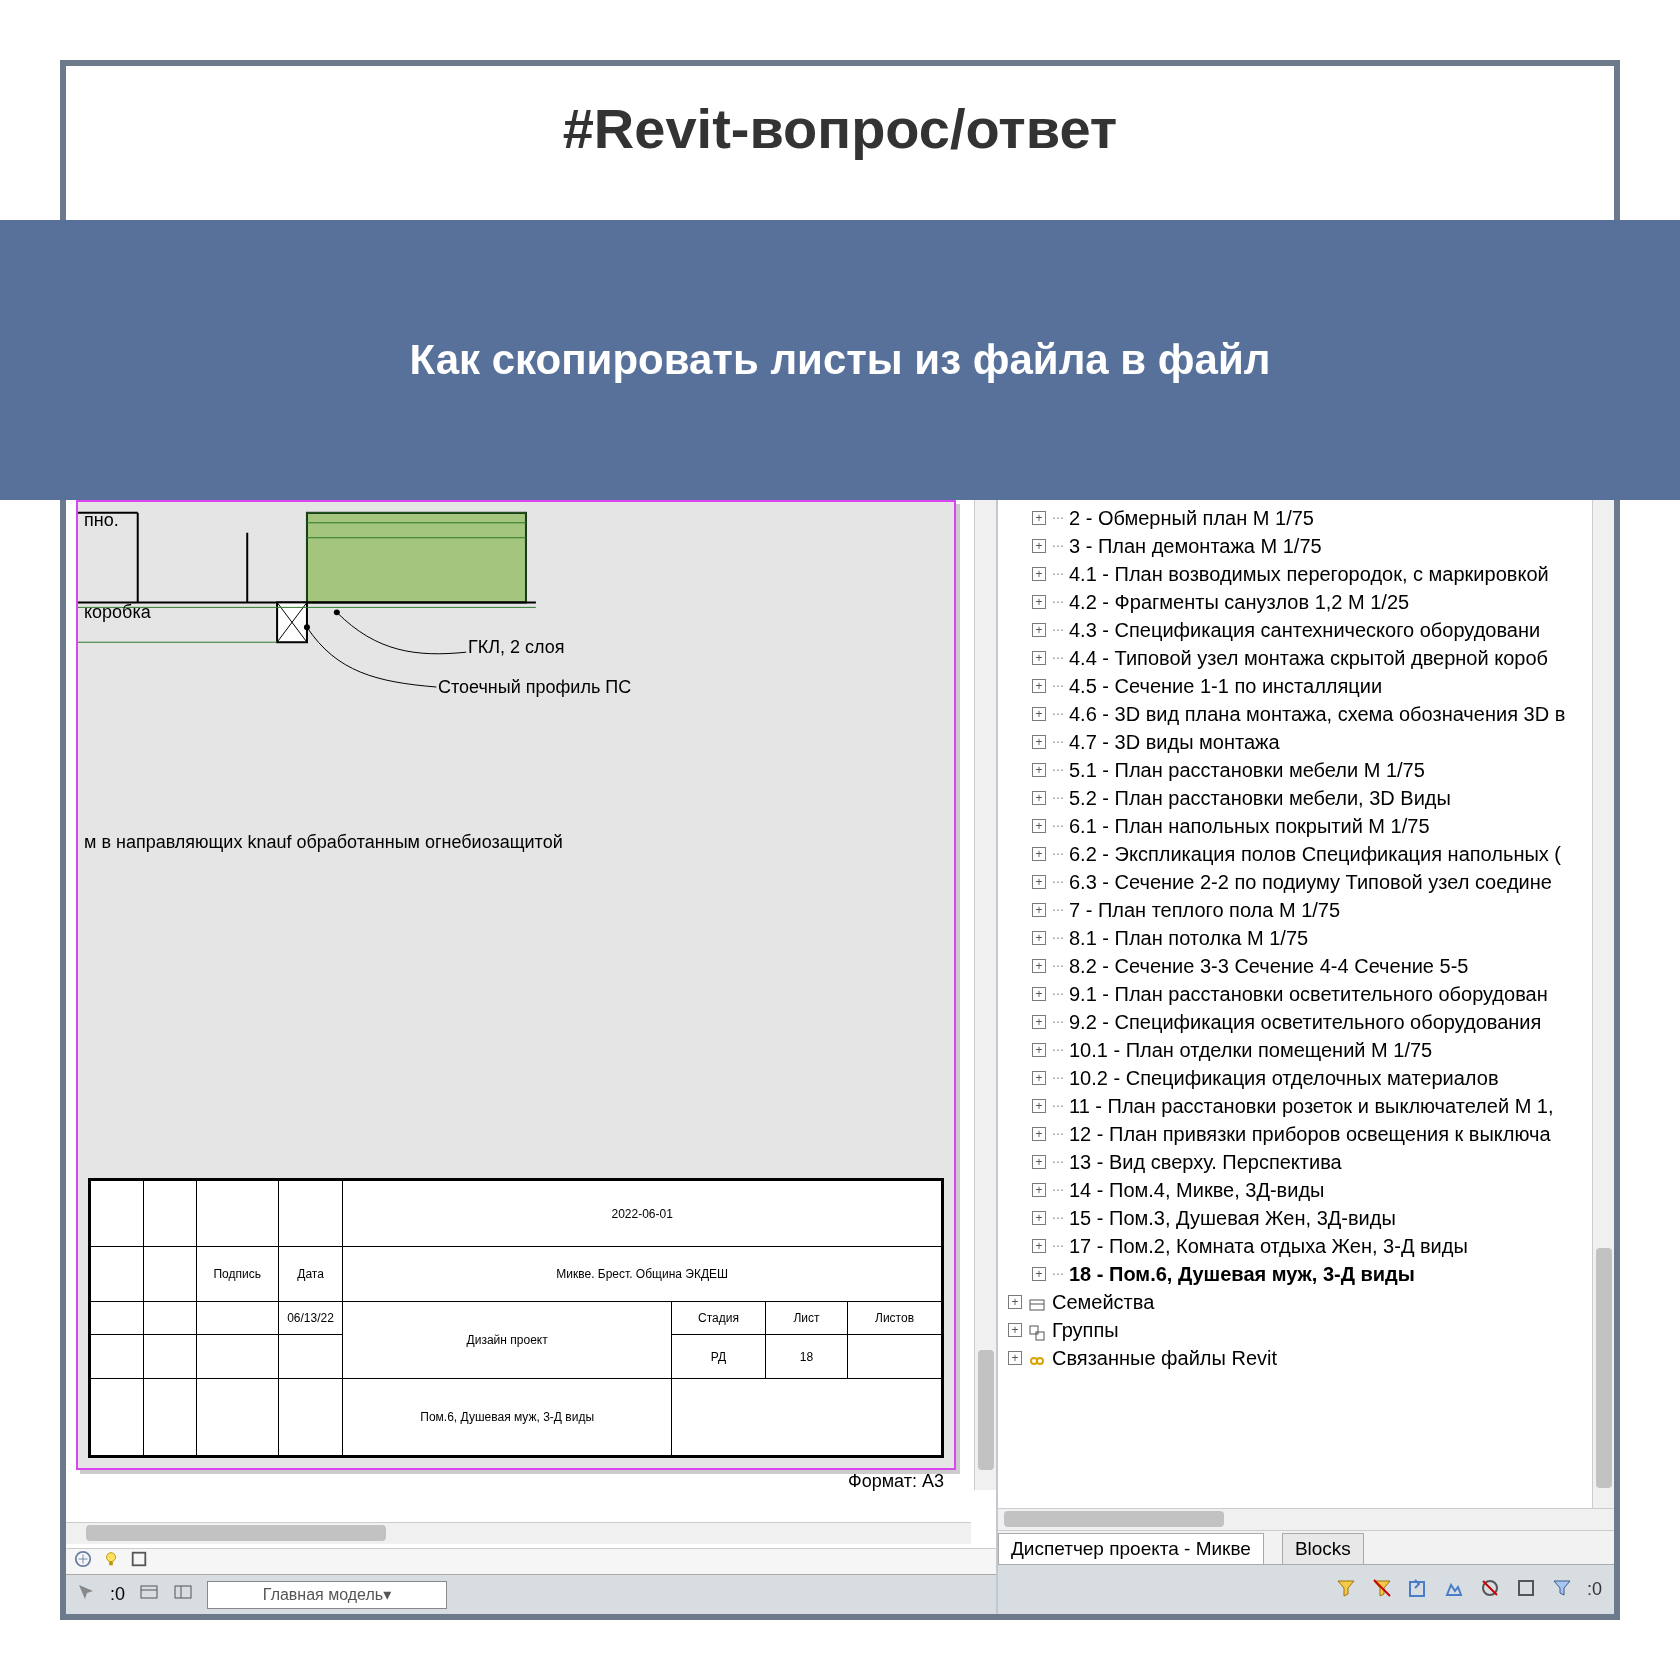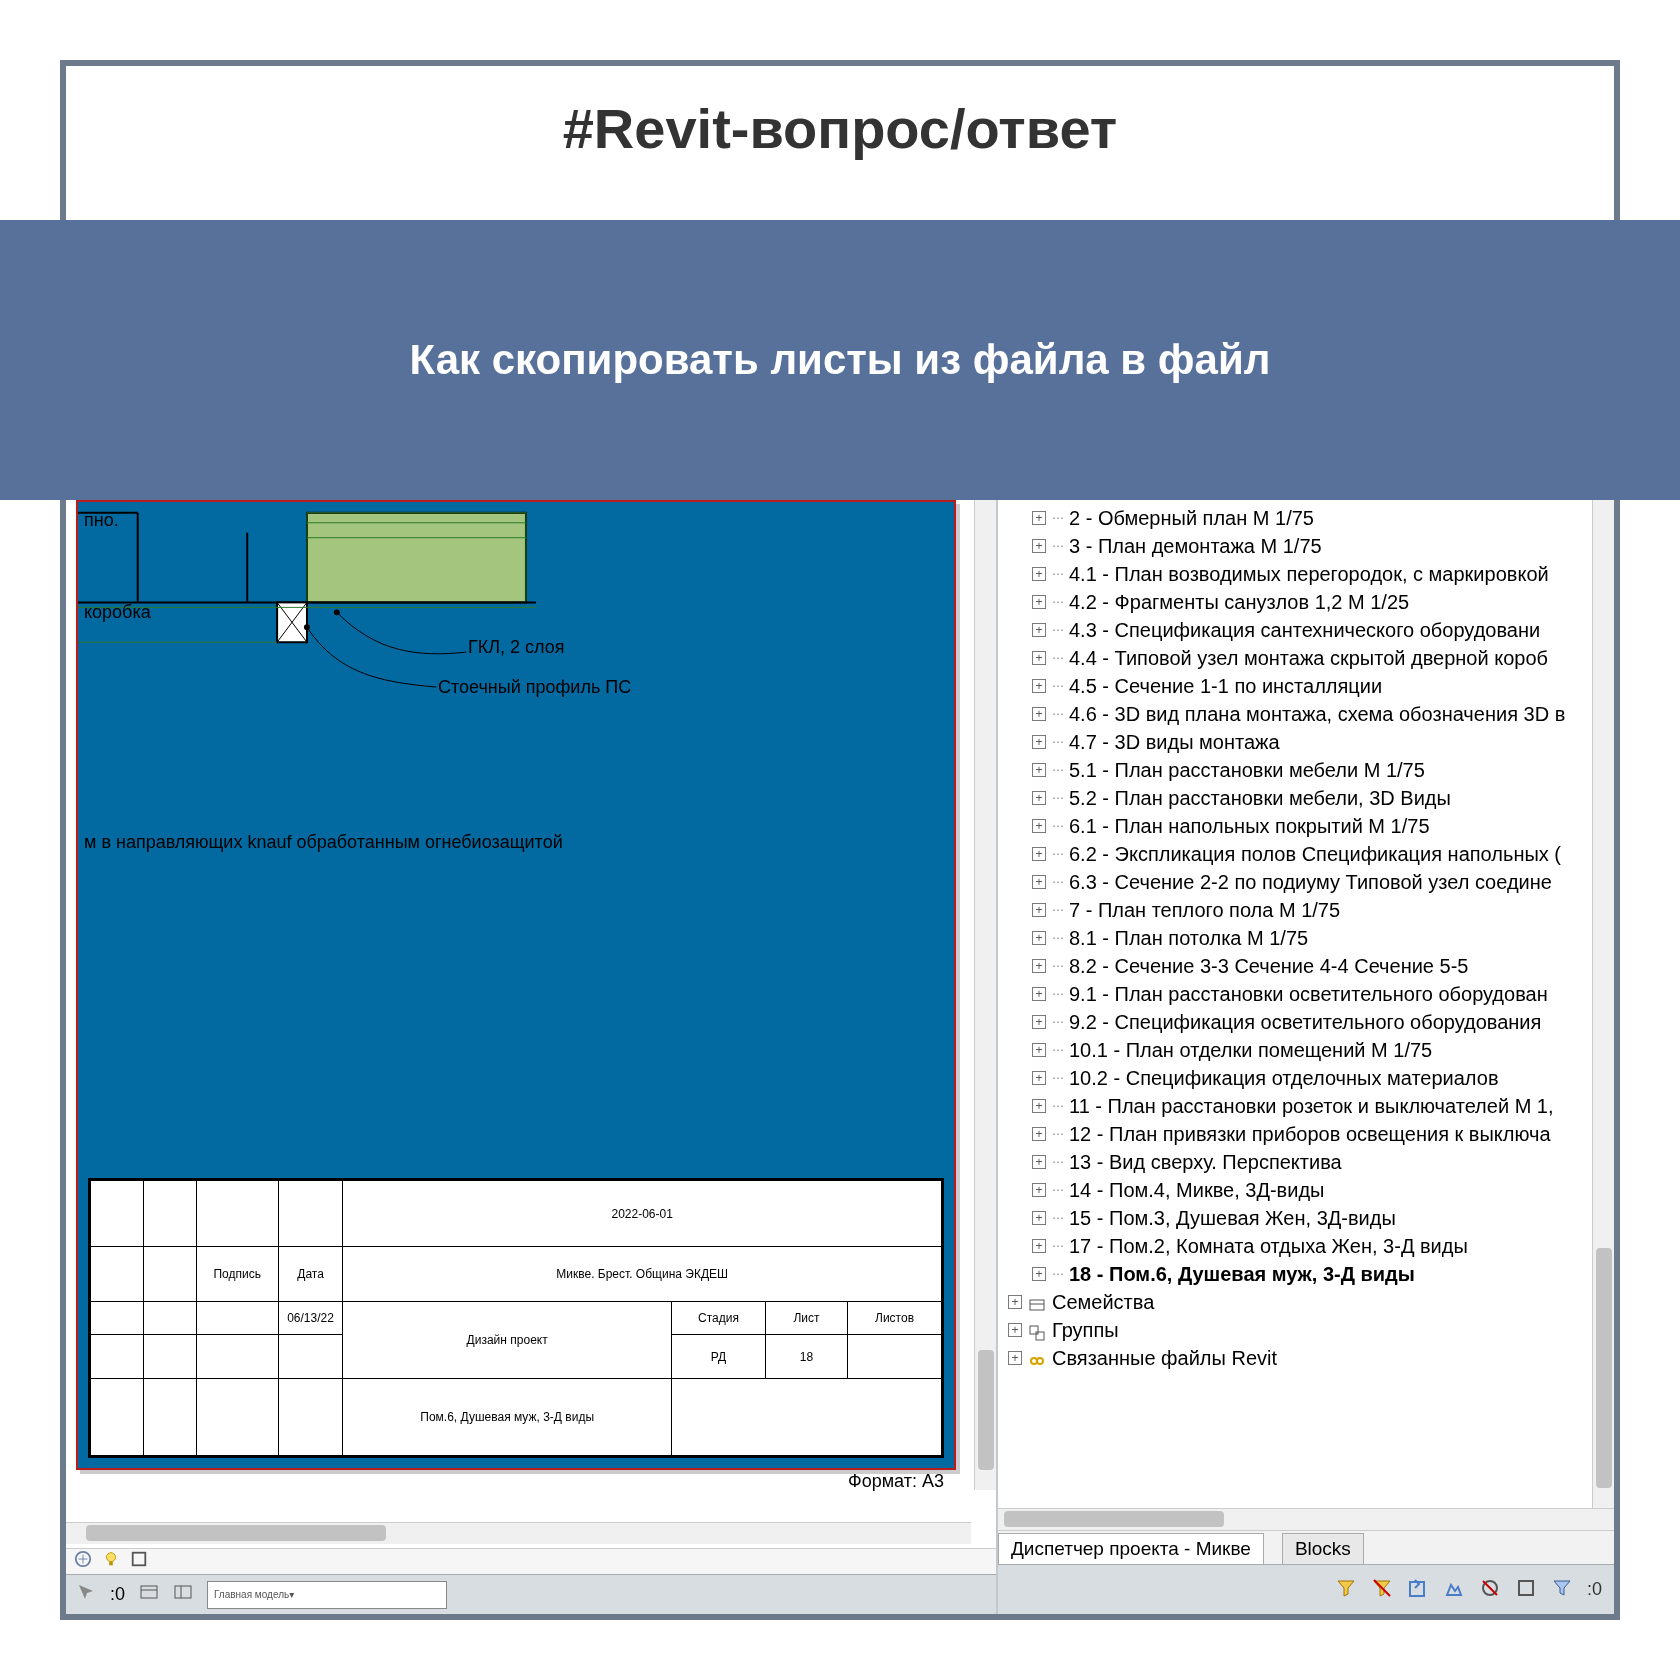--- a/index.html
+++ b/index.html
@@ -57,22 +57,22 @@
     background: #fff;
     position: relative;
     overflow: hidden;
   }
   .drawing-sheet {
     position: absolute;
     top: 0;
     left: 10px;
     width: 880px;
     height: 970px;
-    background: #0369a1;
-    border: 2px solid #b91c1c;
+    background: #e5e5e5;
+    border: 2px solid #d946ef;
     box-shadow: 4px 4px 0 #ccc;
   }
   .drawing-area {
     position: absolute;
     top: 0;
     left: 0;
     width: 100%;
     height: 380px;
   }
   .drawing-svg { width: 100%; height: 100%; }
@@ -181,22 +181,22 @@
     font-size: 18px;
   }
   .bottom-bar .dropdown {
     height: 28px;
     width: 240px;
     background: #fff;
     border: 1px solid #888;
     display: flex;
     align-items: center;
     padding: 0 6px;
-    justify-content: flex-start;
-    font-size: 10px;
+    justify-content: center;
+    font-size: 16px;
     color: #555;
   }
   .browser-pane {
     flex: 1;
     height: 100%;
     background: #fff;
     border-left: 2px solid #c2c8d0;
     position: relative;
     display: flex;
     flex-direction: column;

